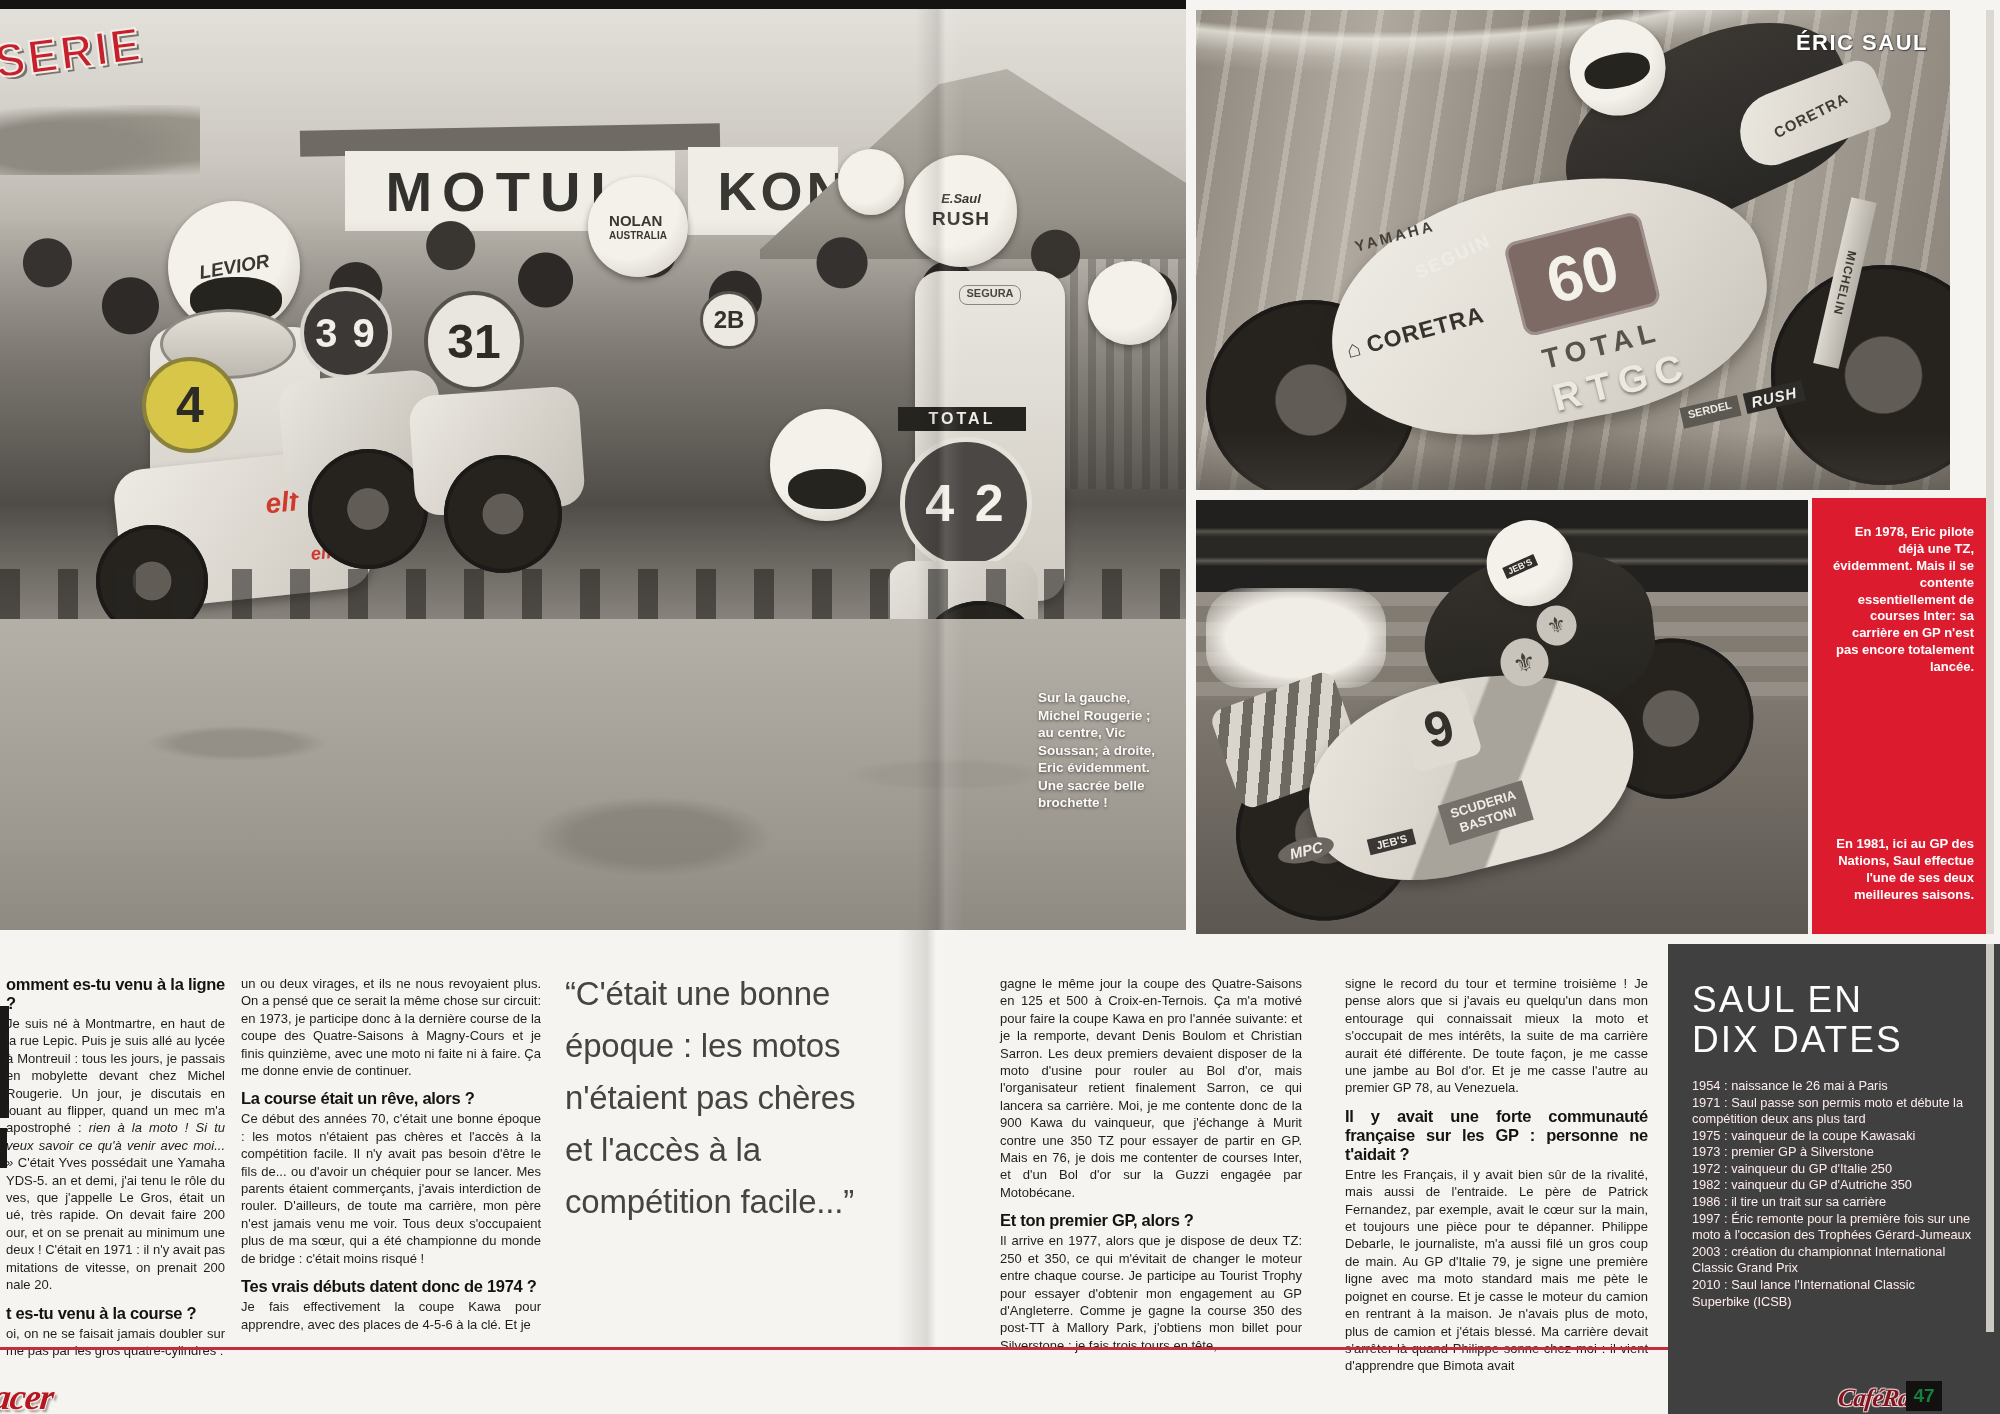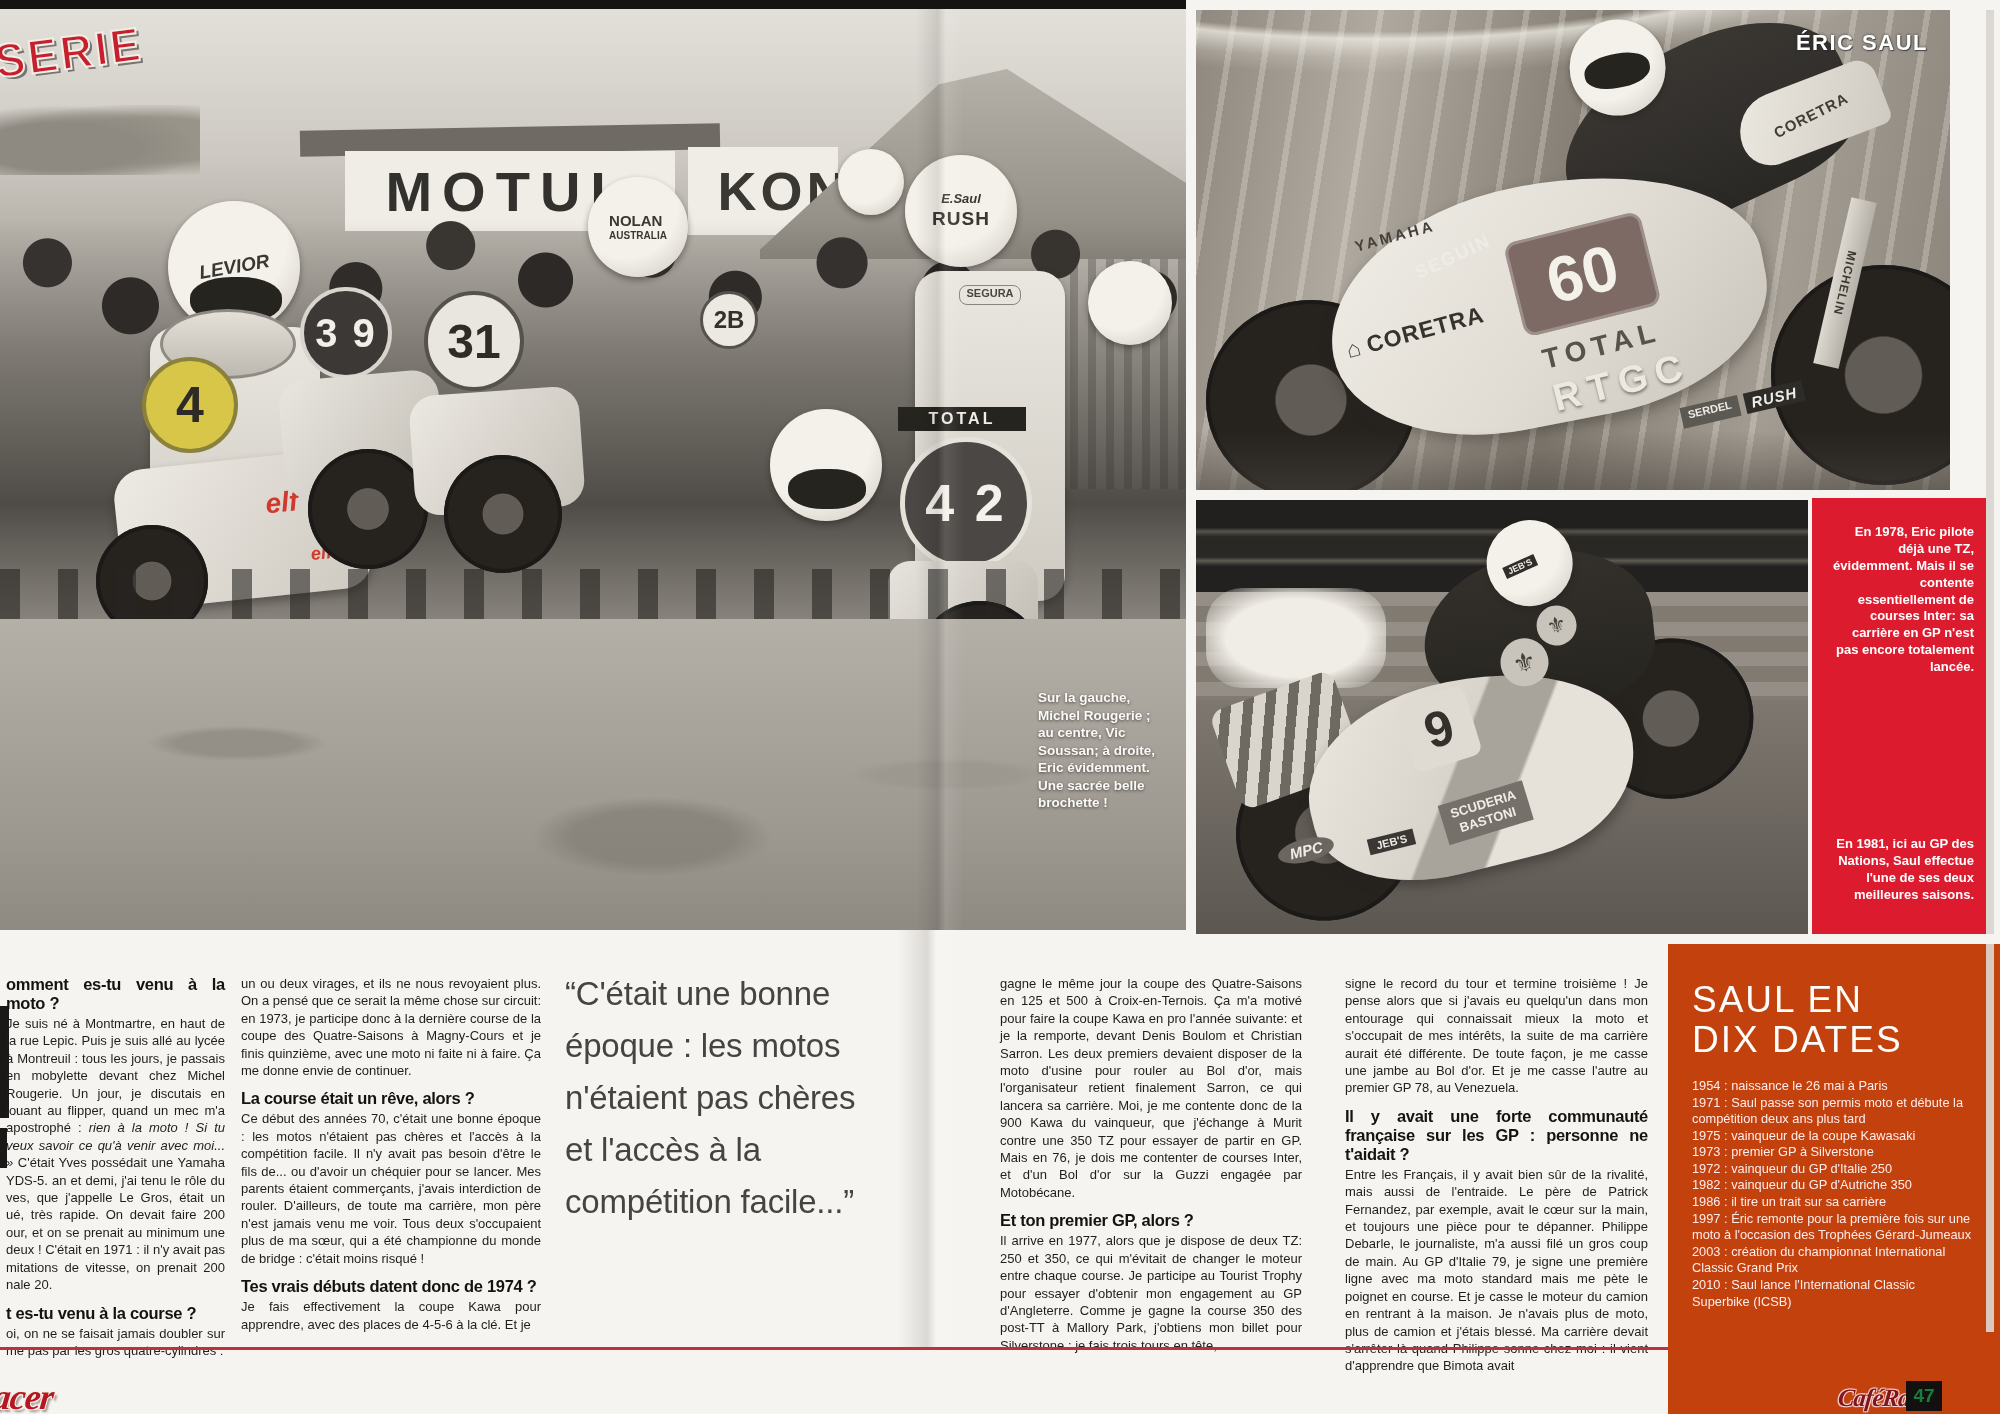--- a/index.html
+++ b/index.html
@@ -161,21 +161,21 @@
   .col2{left:241px;width:300px;}
   .col3{left:1000px;width:302px;}
   .col4{left:1345px;width:303px;}
   .ital{font-style:italic;}
   .edge-mark{left:0;top:1006px;width:9px;height:112px;background:#1a1918;}
   .edge-mark2{left:0;top:1128px;width:7px;height:40px;background:#1a1918;}
   .pull-quote{left:565px;top:968px;width:312px;font-size:33px;line-height:52px;color:#454443;
      font-weight:400;letter-spacing:-.2px;}
 
   
-  .dates-box{left:1668px;top:944px;width:332px;height:470px;background:#c2410c;box-sizing:border-box;
+  .dates-box{left:1668px;top:944px;width:332px;height:470px;background:#404040;box-sizing:border-box;
      padding:36px 26px 0 24px;color:#fff;}
   .dates-title{font-size:37px;line-height:1.08;letter-spacing:2px;font-weight:400;color:#fdfdfc;width:240px;margin:0 0 18px 0;}
   .dates-list{list-style:none;margin:0;padding:0;font-size:12.8px;line-height:16.6px;color:#ffecec;}
   .dates-list li{margin:0;}
 
   
   .footer-rule{left:0;top:1347px;width:1668px;height:3px;background:#c22f3a;}
   .script-logo{font-family:"Liberation Serif",serif;font-style:italic;font-weight:700;letter-spacing:-1px;
      transform:skewX(-6deg);}
   .logo-left{left:-96px;top:1376px;font-size:36px;color:#b5161f;
@@ -338,21 +338,21 @@
 
   <div class="abs gutter-vert"></div>
   <div class="abs fold-shade-photo"></div>
   <div class="abs fold-shade"></div>
   <div class="abs edge-sliver-top"></div>
 
   <div class="abs edge-mark"></div>
   <div class="abs edge-mark2"></div>
 
   <div class="article-col col1">
-    <h3 class="first">omment es-tu venu à la moto ?</h3>
+    <h3 class="first">omment es-tu venu à la ligne ?</h3>
     <p><span>Je suis né à Montmartre, en haut de la rue Lepic. Puis je suis allé au lycée à Montreuil : tous les jours, je passais en mobylette devant chez Michel Rougerie. Un jour, je discutais en jouant au flipper, quand un mec m'a apostrophé :</span> <span class="ital">rien à la moto ! Si tu veux savoir ce qu'à venir avec moi... »</span> <span>C'était Yves possédait une Yamaha YDS-5. an et demi, j'ai tenu le rôle du ves, que j'appelle Le Gros, était un ué, très rapide. On devait faire 200 our, et on se prenait au minimum une deux ! C'était en 1971 : il n'y avait pas mitations de vitesse, on prenait 200 nale 20.</span></p>
     <h3>t es-tu venu à la course ?</h3>
     <p>oi, on ne se faisait jamais doubler sur me pas par les gros quatre-cylindres :</p>
   </div>
 
   <div class="article-col col2">
     <p>un ou deux virages, et ils ne nous revoyaient plus. On a pensé que ce serait la même chose sur circuit: en 1973, je participe donc à la dernière course de la coupe des Quatre-Saisons à Magny-Cours et je finis quinzième, avec une moto ni faite ni à faire. Ça me donne envie de continuer.</p>
     <h3>La course était un rêve, alors ?</h3>
     <p>Ce début des années 70, c'était une bonne époque : les motos n'étaient pas chères et l'accès à la compétition facile. Il n'y avait pas besoin d'être le fils de... ou d'avoir un chéquier pour se lancer. Mes parents étaient commerçants, j'avais interdiction de rouler. D'ailleurs, de toute ma carrière, mon père n'est jamais venu me voir. Tous deux s'occupaient plus de ma sœur, qui a été championne du monde de bridge : c'était moins risqué !</p>
     <h3>Tes vrais débuts datent donc de 1974 ?</h3>

